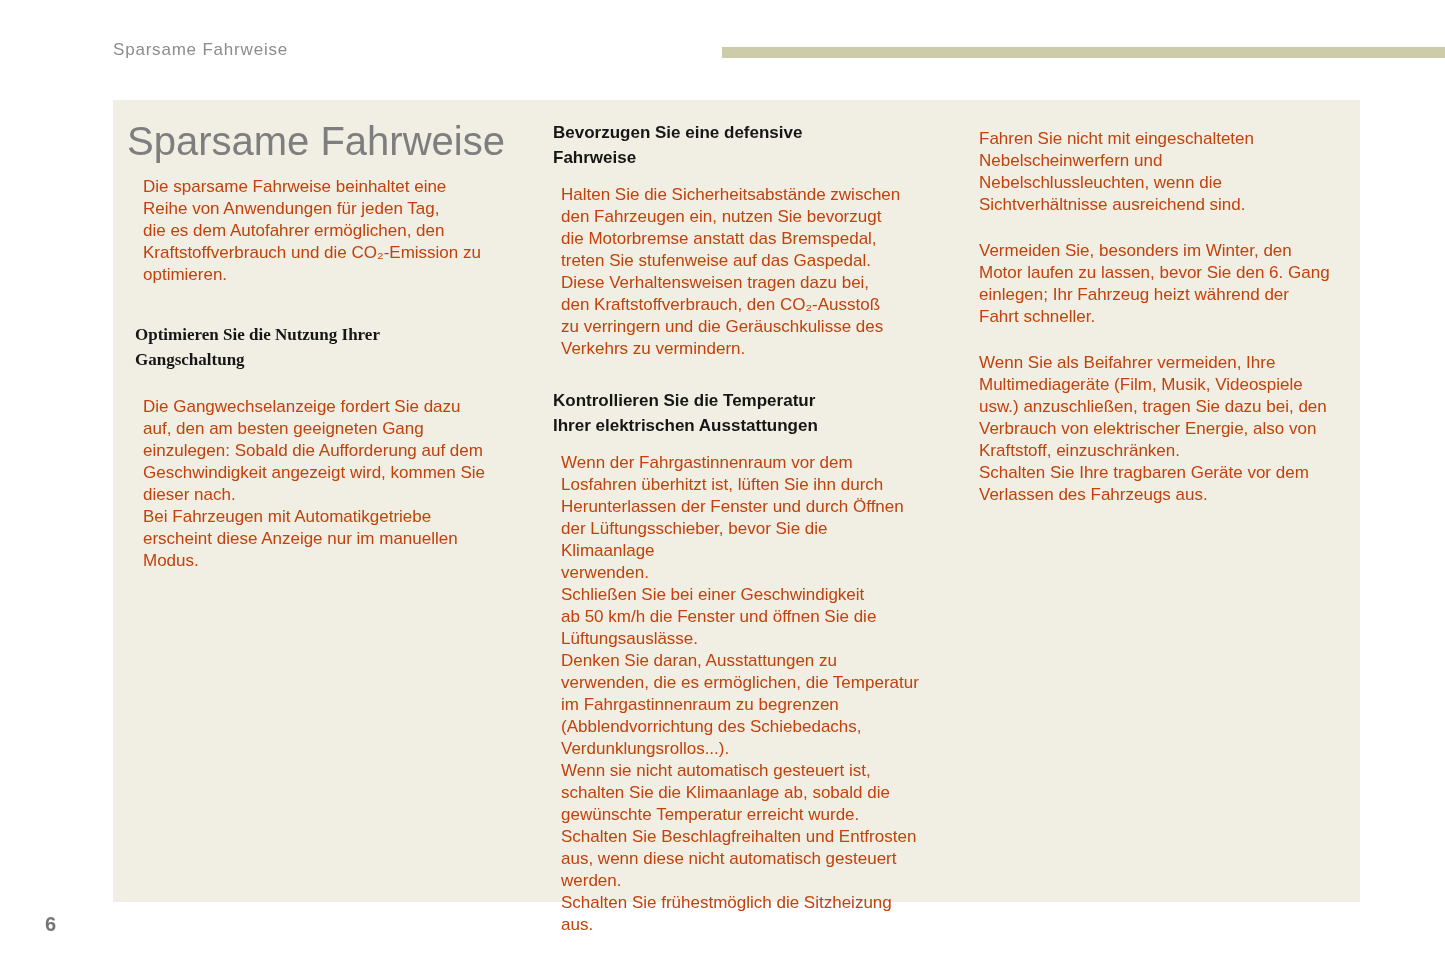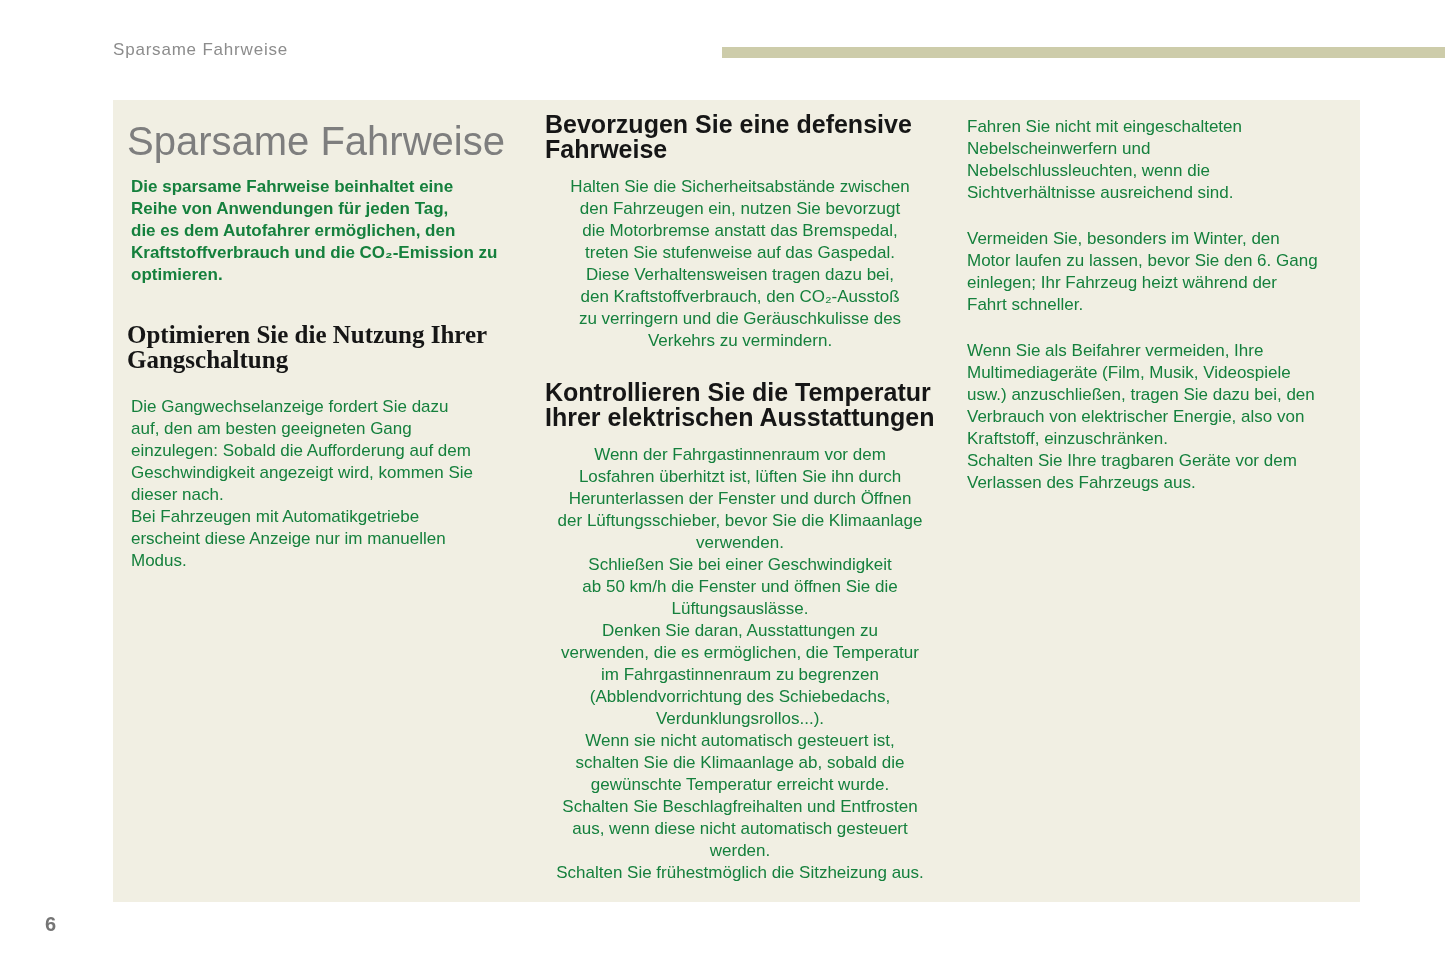--- a/index.html
+++ b/index.html
@@ -56,41 +56,41 @@
   .article-title {
     font-size: 40px;
     line-height: 46px;
     font-weight: 400;
     color: #7e7e7e;
     margin: 6px 0 0 0;
     white-space: pre-line;
   }
 
   .section-heading {
-    font-size: 25px;
+    font-size: 17px;
     line-height: 25px;
     font-weight: 700;
     color: #161616;
-    margin: 0;
+    margin: 8px;
     white-space: pre-line;
   }
   .section-heading.spaced { margin-top: 28px; }
   .col-1 .section-heading.spaced { margin-top: 36px; font-family: Liberation Serif, serif; }
 
   .body-text {
     font-size: 17px;
     line-height: 22px;
-    color: #15803d;
-    margin: 4px;
+    color: #c2410c;
+    margin: 16px;
     white-space: pre-line;
   }
-  .body-text.after-title   { margin-top: 12px; font-weight: bold; }
+  .body-text.after-title   { margin-top: 12px; }
   .body-text.after-heading { margin-top: 19px; }
   .body-text.para-gap      { margin-top: 24px; }
-  .col-2 .body-text.after-heading { margin-top: 14px; text-align: center; }
+  .col-2 .body-text.after-heading { margin-top: 14px; }
 
   .page-number {
     position: absolute;
     left: 45px;
     top: 913px;
     font-size: 20px;
     font-weight: 700;
     color: #757575;
   }
 </style>

